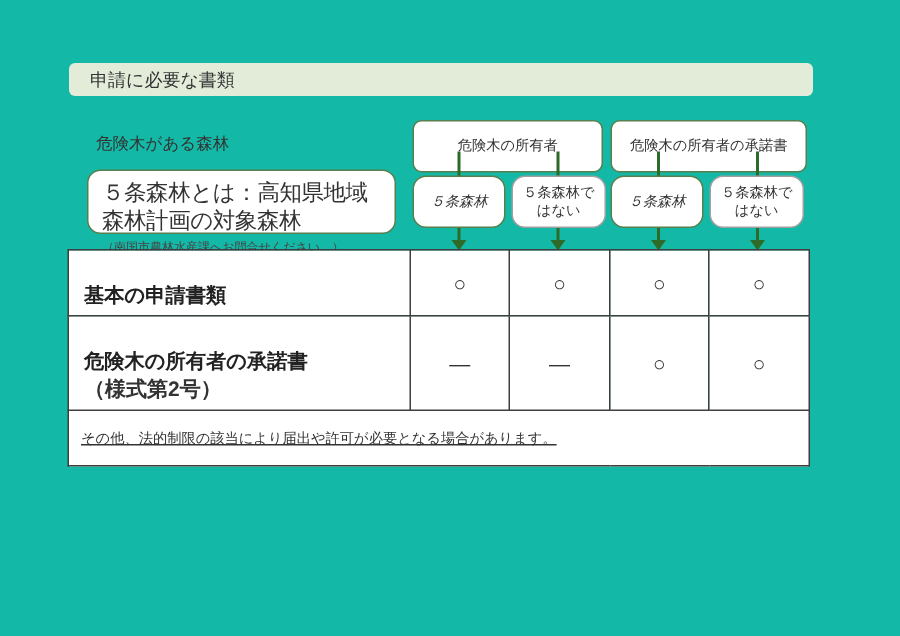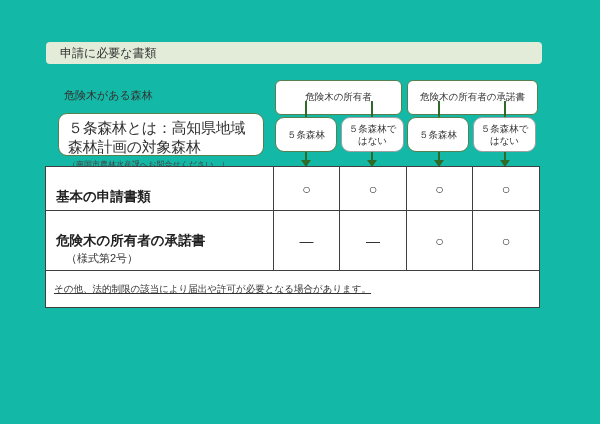--- a/index.html
+++ b/index.html
@@ -34,21 +34,21 @@
   .group-a { left:275px; width:127px; }
   .group-b { left:407px; width:131px; }
 
   .connector { position:absolute; top:101px; width:2px; height:18px; background:#2f6b28; }
 
   .sub-box {
     position:absolute; top:117px; height:35px; background:#fff;
     border-radius:9px; display:flex; align-items:center; justify-content:center;
     text-align:center; font-size:9.5px; line-height:1.25; color:#333; padding:2px;
   }
-  .sub-green { border:1.5px solid #56804d; }
+  .sub-green { border:1.5px solid #56804d;font-style:italic; }
   .sub-gray  { border:1.5px solid #a0a0a0; }
   .sub-1 { left:275px; width:62px; }
   .sub-2 { left:341px; width:63px; }
   .sub-3 { left:407px; width:62px; }
   .sub-4 { left:473px; width:63px; }
 
   .arrow { position:absolute; top:152px; width:2px; height:9px; background:#2f6b28; }
   .arrow::after {
     content:""; position:absolute; left:-4px; top:8px;
     border-left:5px solid transparent; border-right:5px solid transparent;
@@ -60,21 +60,21 @@
     position:absolute; left:45px; top:166px;
     border-collapse:collapse; table-layout:fixed;
   }
   table.matrix td { border:1px solid #3f3f3f; background:#fff; }
   td.rowhead { width:228px; padding:4px 10px; vertical-align:middle; }
   td.c1 { width:66px; } td.c2 { width:67px; } td.c3 { width:66px; } td.c4 { width:67px; }
   tr.r1 td { height:42px; }
   tr.r2 td { height:52px; }
   tr.r3 td { height:45px; }
   .rowhead .main { font-size:13.5px; font-weight:bold; color:#222;margin-top:17px; }
-  .rowhead .sub  { font-size:11px; font-weight:normal; color:#333; margin-top:1px;margin-left:10px; }
+  .rowhead .sub  { font-size:14px; font-weight:bold; color:#333; margin-top:1px; }
   td.mark { text-align:center; vertical-align:middle; font-size:14px; color:#333; }
   td.ok   { background:#dfe9d2; }
   td.no   { background:#ffffff; }
   tr.note-row td {
     height:37px; background:#fff; padding:4px 8px; vertical-align:middle;
     font-size:9.5px; color:#333;text-decoration:underline;
   }
 </style>
 </head>
 <body>

